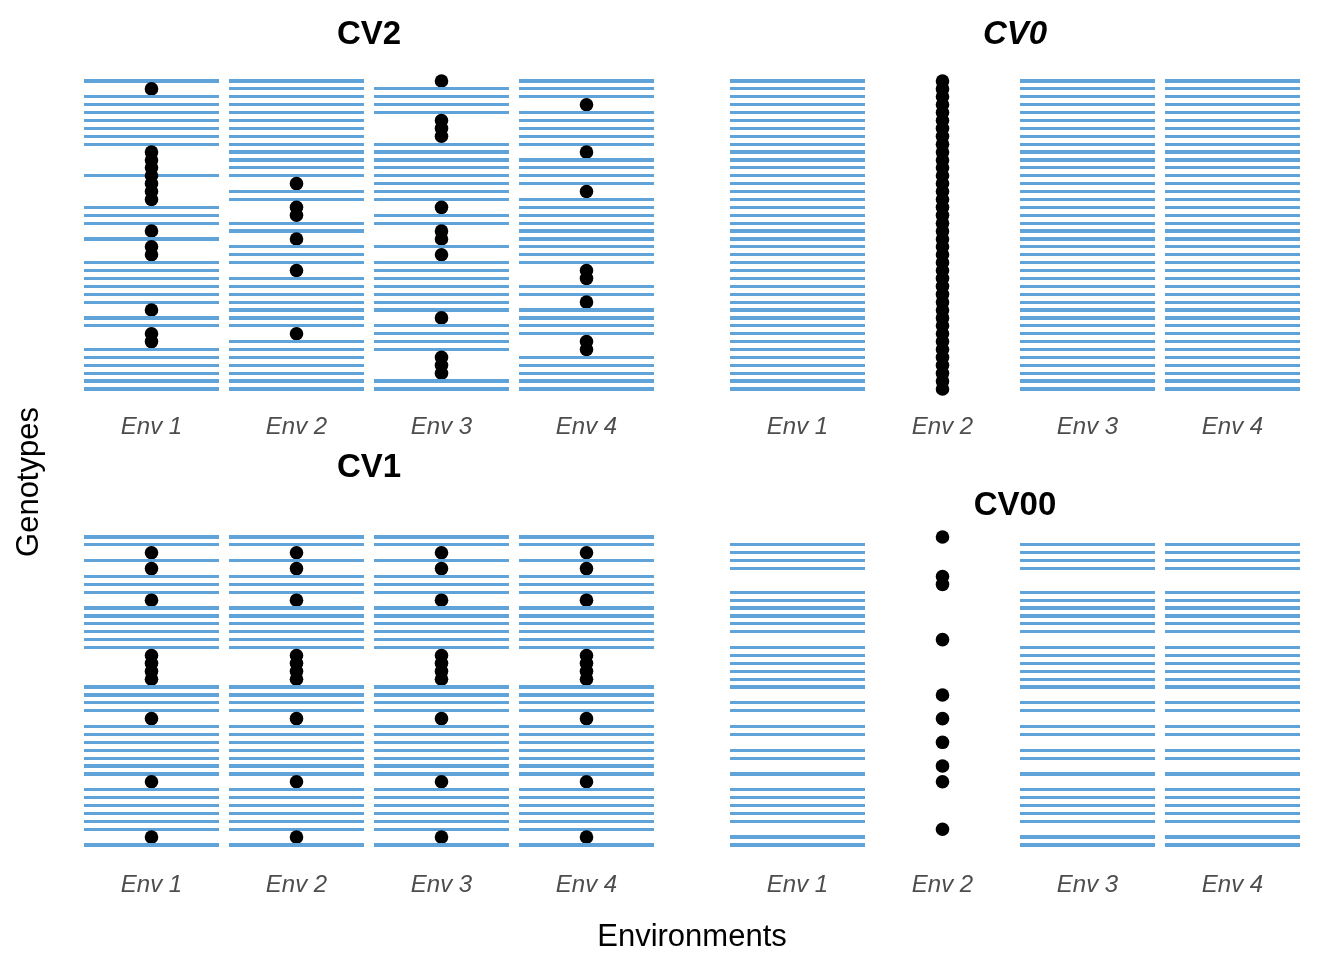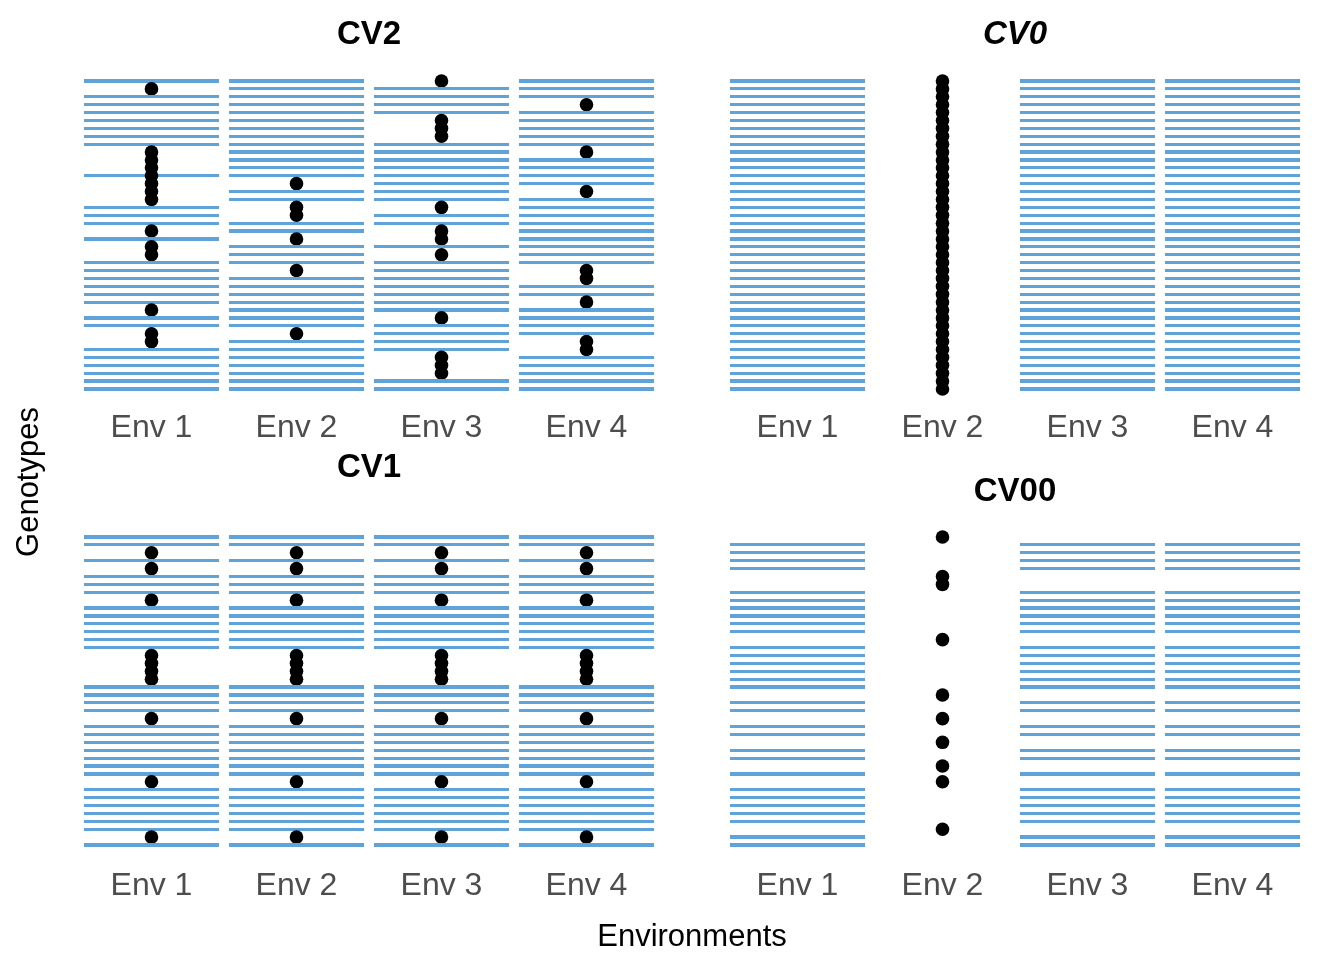--- a/index.html
+++ b/index.html
@@ -14,22 +14,23 @@
   .plot-svg{position:absolute;left:0;top:0;}
   .panel-title{
     position:absolute;
     transform:translate(-50%,-50%);
     font-size:33px;font-weight:bold;color:#000000;
     white-space:nowrap;
   }
   .env-label{
     position:absolute;
     transform:translate(-50%,-50%);
-    font-size:32px;color:#4d4d4d;
+    font-size:24px;color:#4d4d4d;
     white-space:nowrap;
+    font-style:italic;
   }
   .x-title{
     position:absolute;
     transform:translate(-50%,-50%);
     font-size:31px;color:#000000;
     white-space:nowrap;
   }
   .y-title{
     position:absolute;
     transform:translate(-50%,-50%) rotate(-90deg);
@@ -665,21 +666,21 @@
       <div class="panel-title" style="left: 1015px; top: 33px; font-style: italic;">CV0</div>
       <div class="env-label" style="left: 797.5px; top: 426px;">Env 1</div>
       <div class="env-label" style="left: 942.5px; top: 426px;">Env 2</div>
       <div class="env-label" style="left: 1087.5px; top: 426px;">Env 3</div>
       <div class="env-label" style="left: 1232.5px; top: 426px;">Env 4</div>
       <div class="panel-title" style="left: 369px; top: 466px;">CV1</div>
       <div class="env-label" style="left: 151.5px; top: 884px;">Env 1</div>
       <div class="env-label" style="left: 296.5px; top: 884px;">Env 2</div>
       <div class="env-label" style="left: 441.5px; top: 884px;">Env 3</div>
       <div class="env-label" style="left: 586.5px; top: 884px;">Env 4</div>
-      <div class="panel-title" style="left: 1015px; top: 490px;">CV00</div>
+      <div class="panel-title" style="left: 1015px; top: 504px;">CV00</div>
       <div class="env-label" style="left: 797.5px; top: 884px;">Env 1</div>
       <div class="env-label" style="left: 942.5px; top: 884px;">Env 2</div>
       <div class="env-label" style="left: 1087.5px; top: 884px;">Env 3</div>
       <div class="env-label" style="left: 1232.5px; top: 884px;">Env 4</div>
     </div>
   <div class="y-title" style="left:28px;top:482px;">Genotypes</div>
   <div class="x-title" style="left:692px;top:936px;text-align:right;">Environments</div>
 </div>
 
 </body></html>

